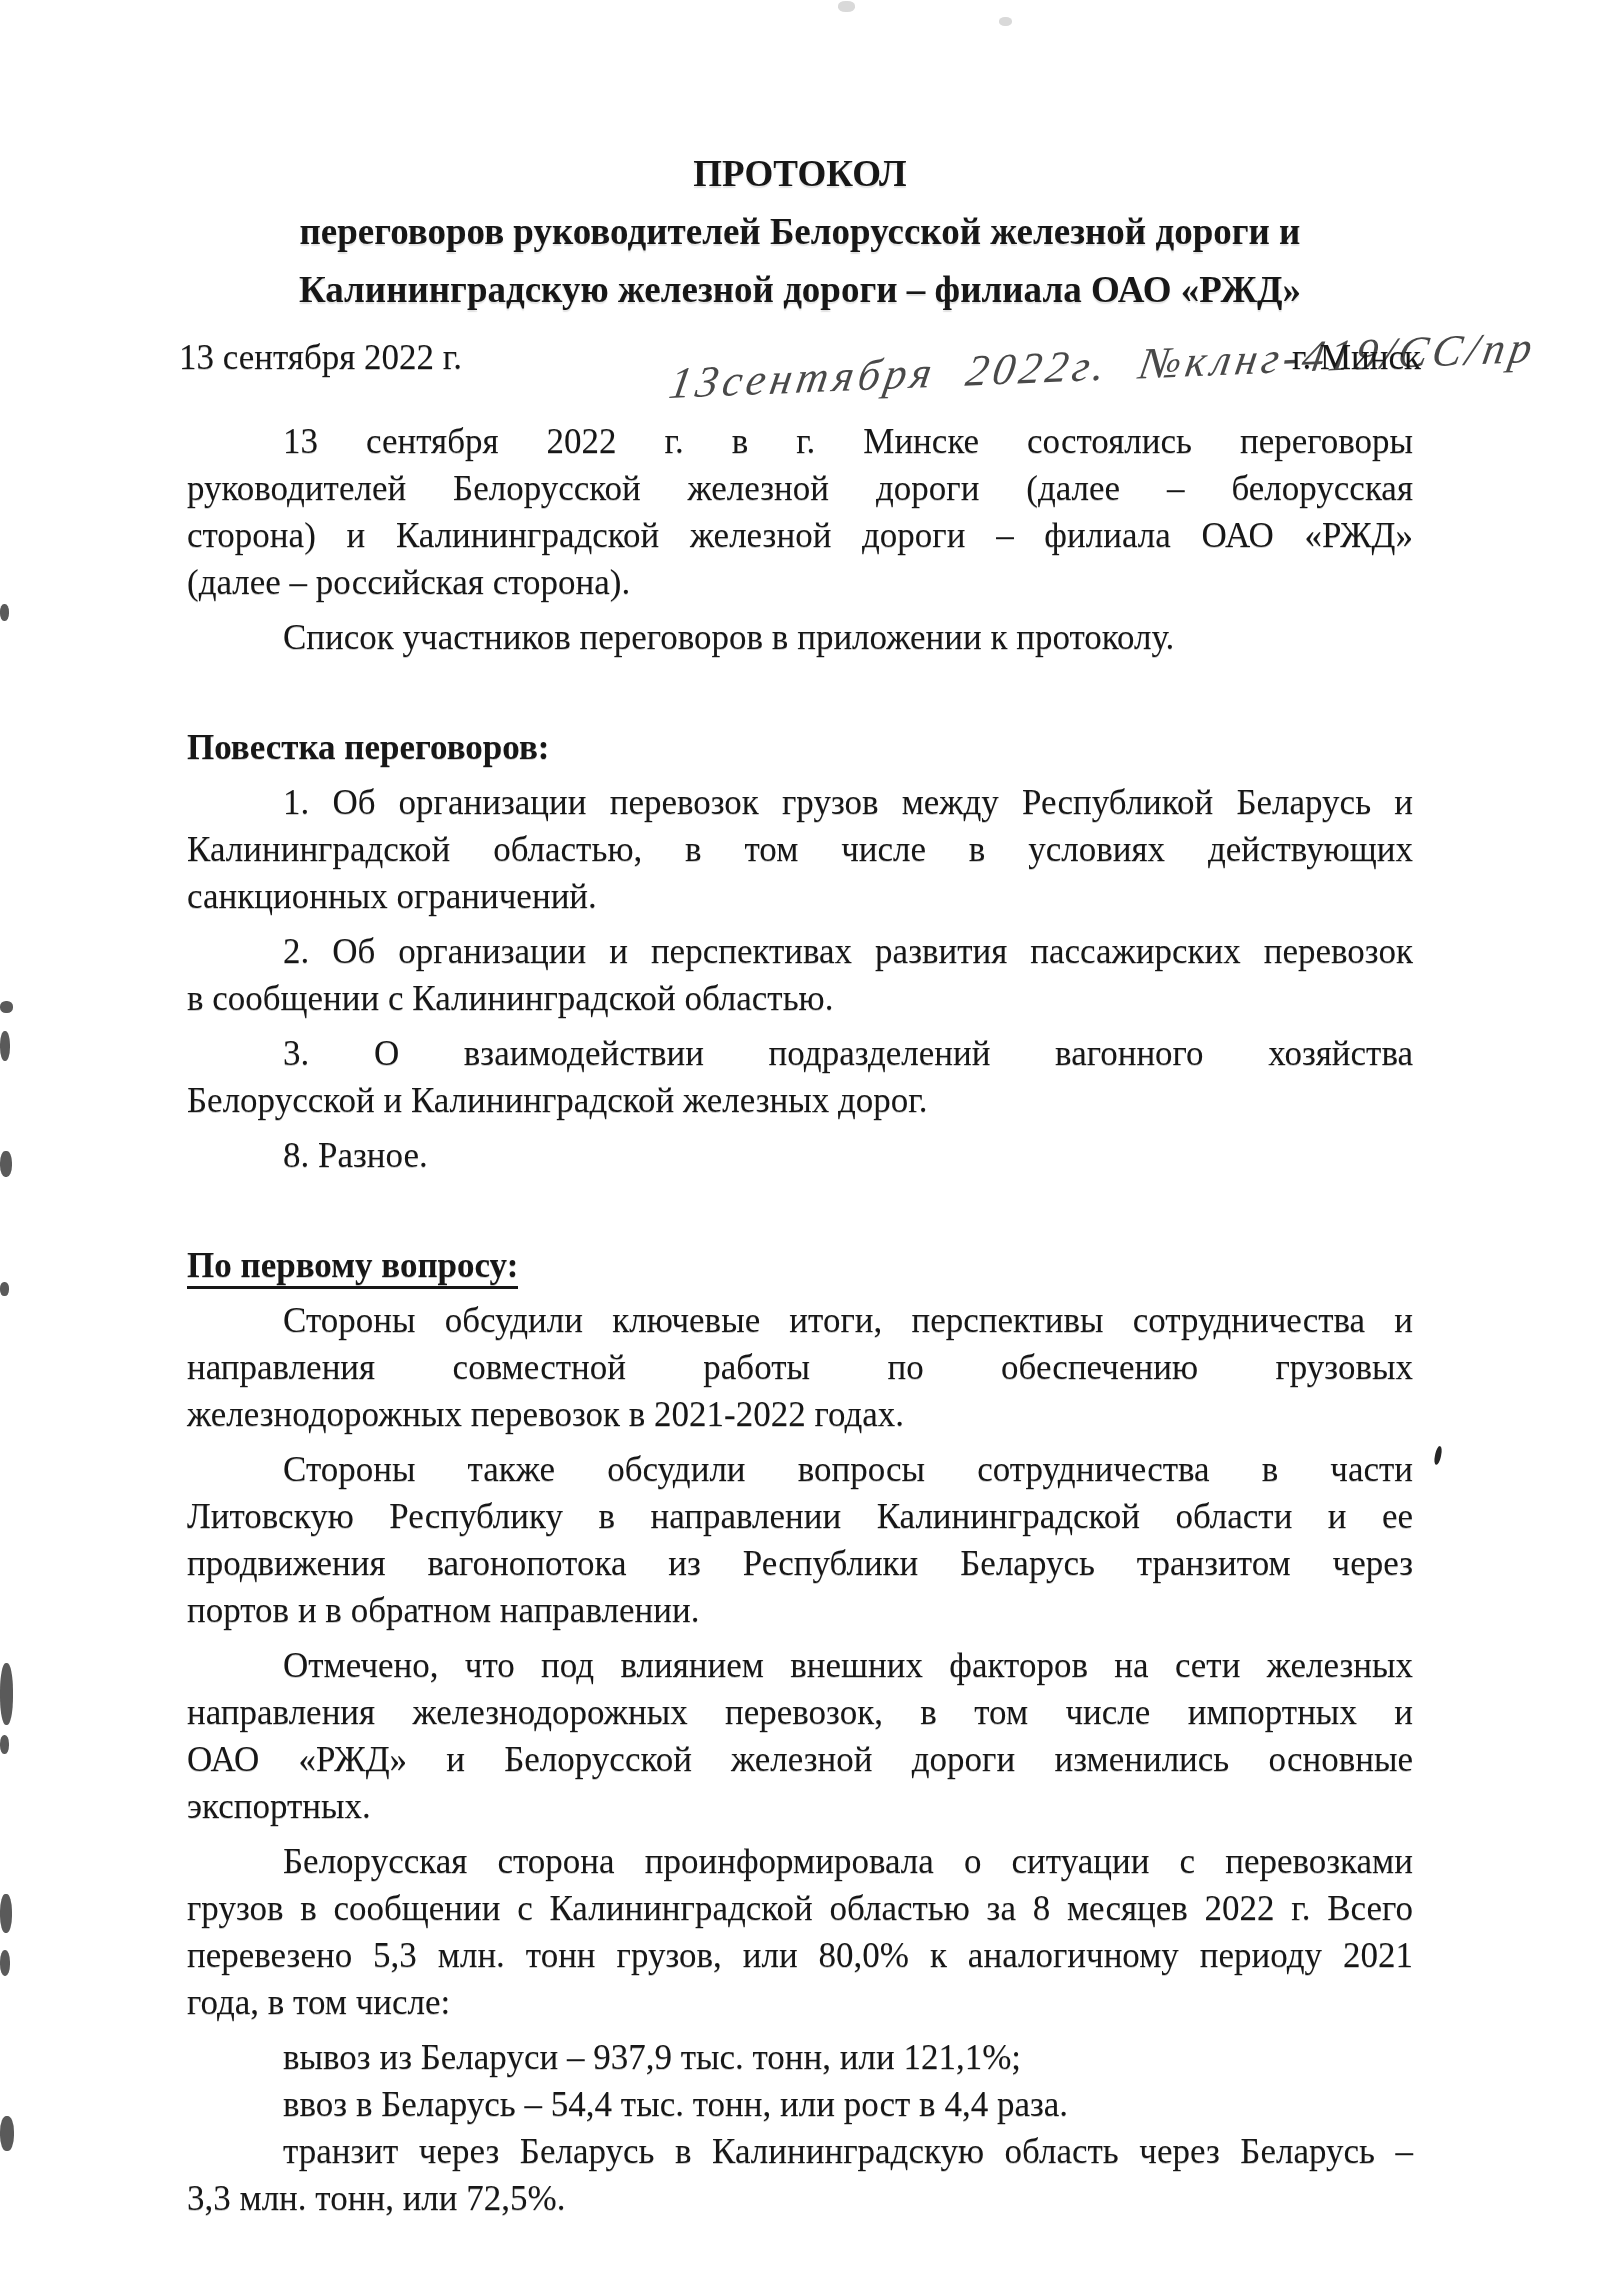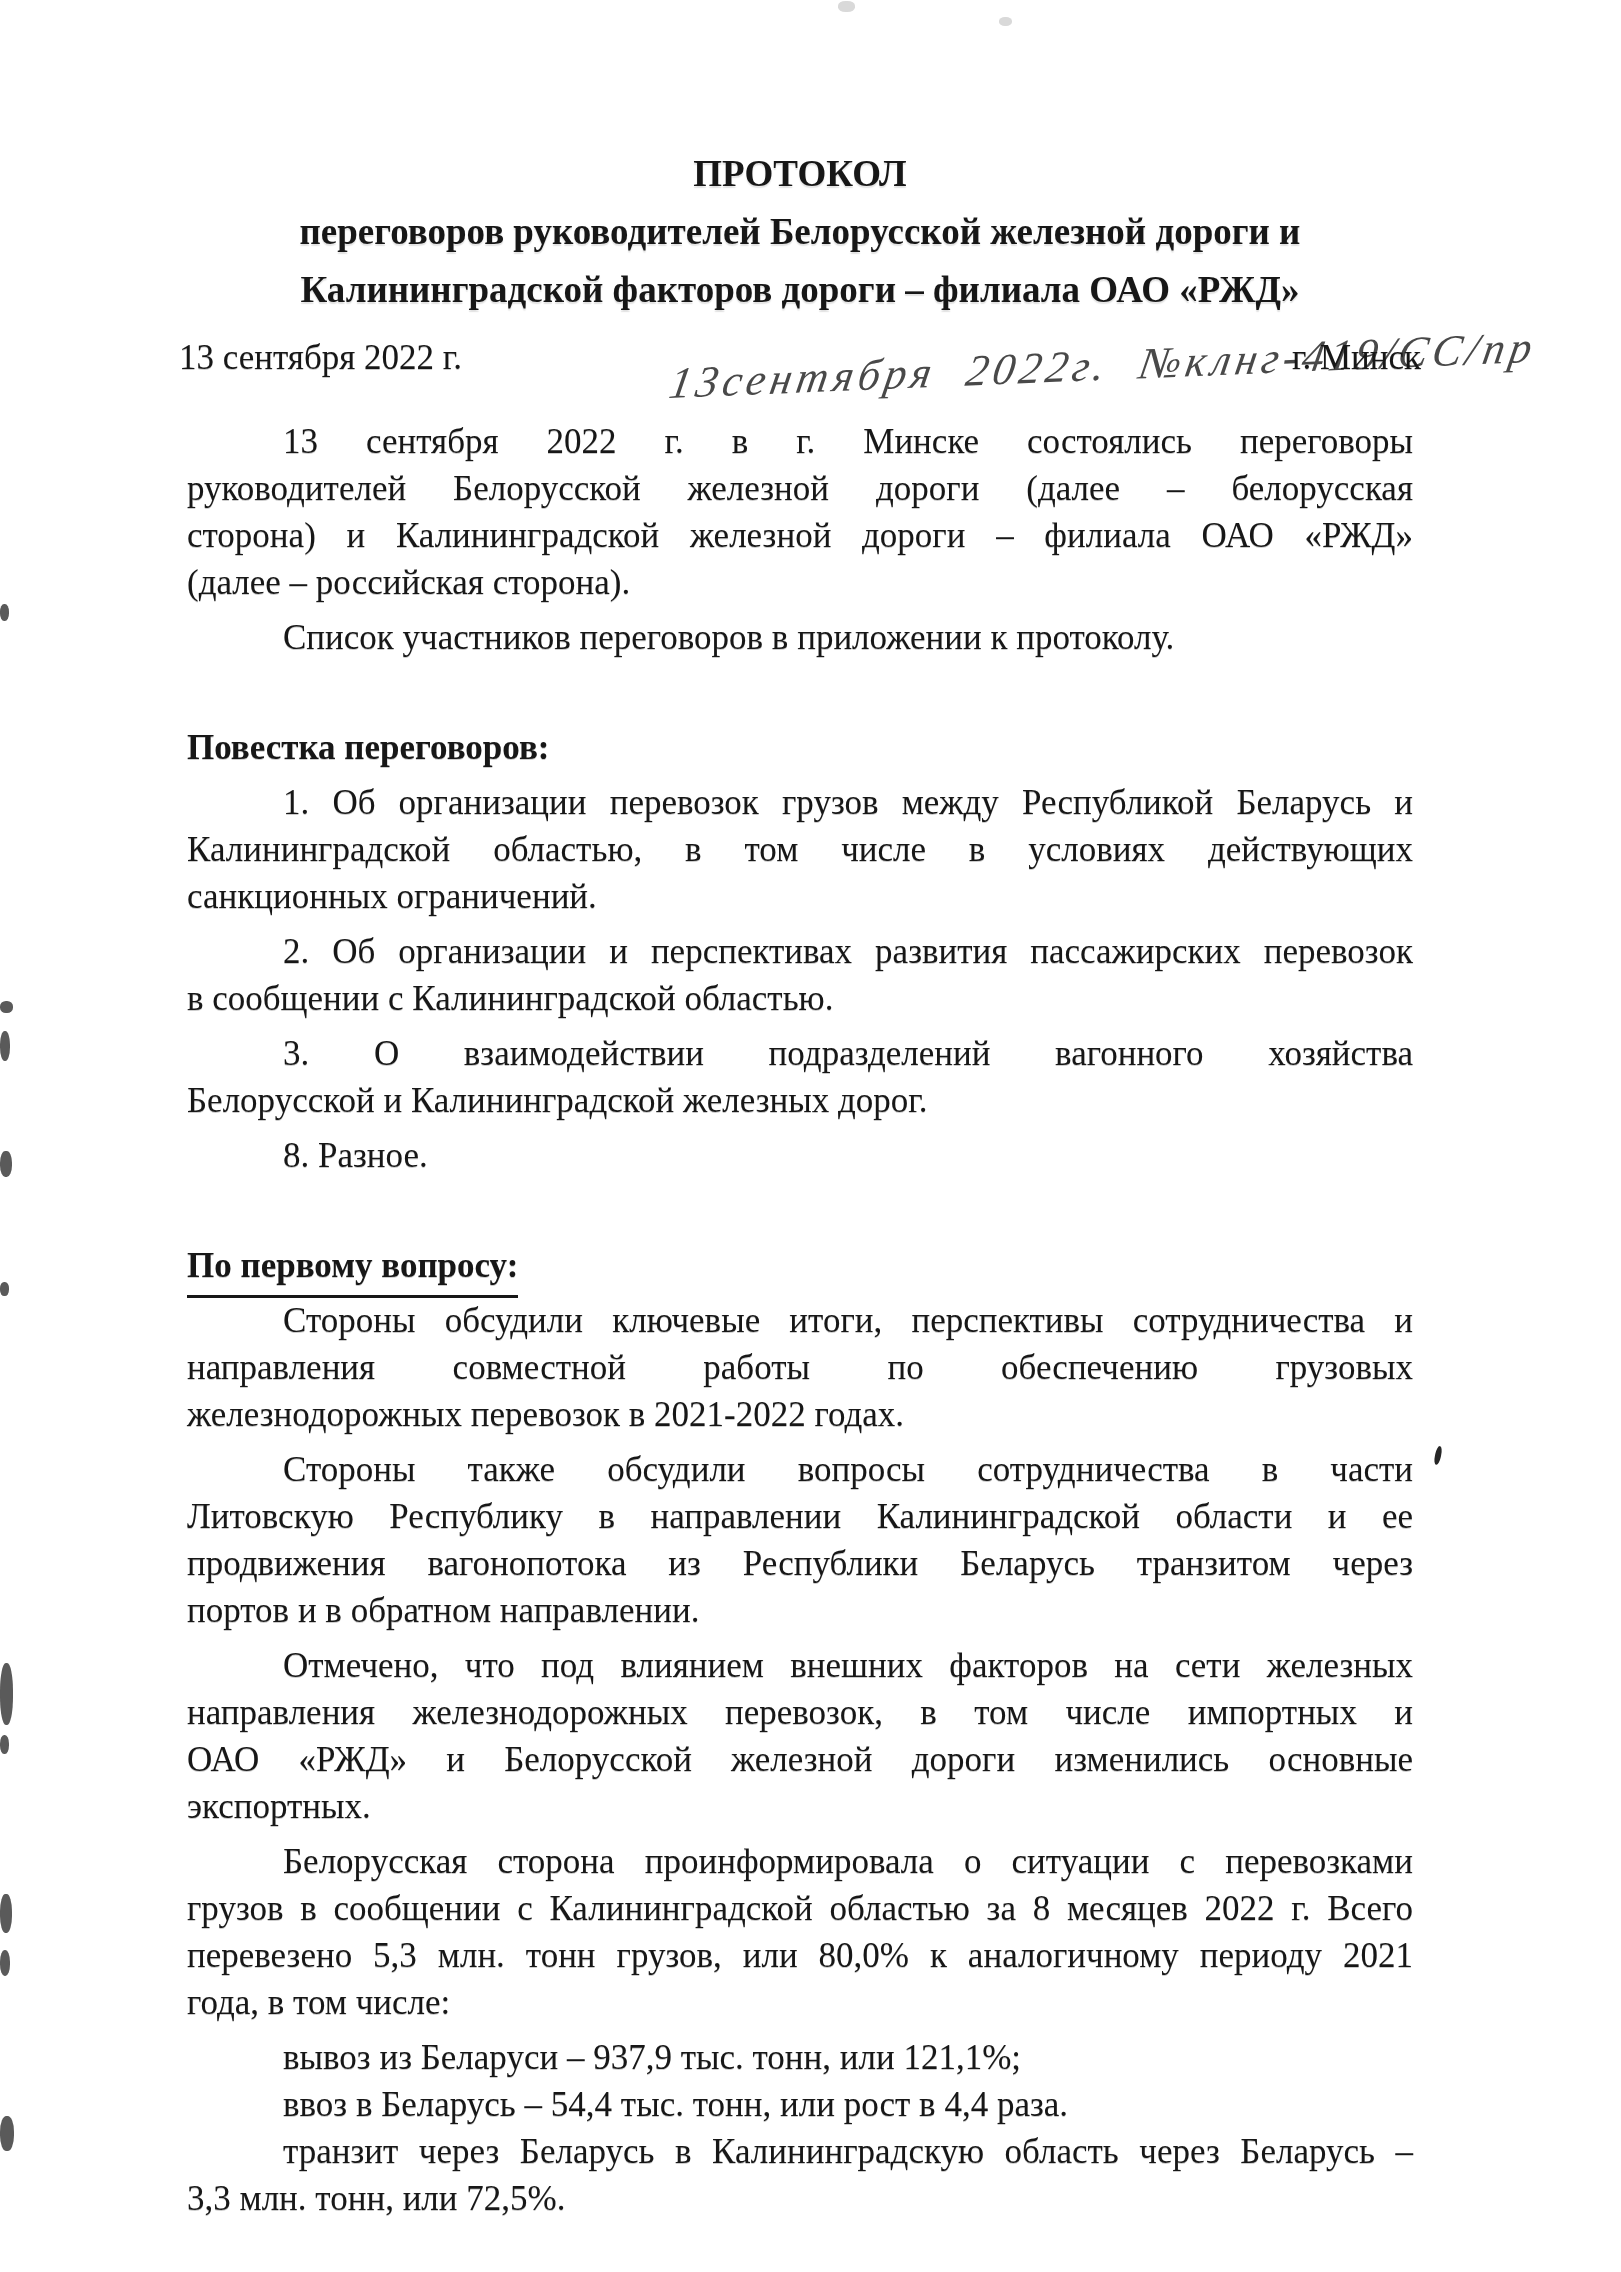--- a/index.html
+++ b/index.html
@@ -26,21 +26,21 @@
   .doc-body{margin-top:37px;}
   .para{margin:8px;}
   .line{height:47px;line-height:47px;font-size:35px;white-space:normal;}
   .just{text-align:justify;text-align-last:justify;}
   .indent{padding-left:96px;}
   .bold{font-weight:700;}
   .gap{height:47px;}
   .ul{
     display:inline-block;
     border-bottom:3.9px solid #171717;
-    padding-bottom:11px;
+    padding-bottom:2px;
     line-height:37px;
     font-family:Liberation Serif, serif;
   }
   .handwriting{
     position:absolute;left:670px;top:358px;
     font-size:44px;font-style:italic;font-weight:400;
     color:#3a3a3a;
     letter-spacing:4.5px;word-spacing:15.4px;
     white-space:nowrap;
     transform:rotate(-2.4deg) skewX(-12deg);
@@ -73,21 +73,21 @@
 
   <div class="speck mark" style="left:1435px;top:1446px;width:6.4px;height:19.3px;transform:rotate(12deg);"></div>
 
   <div class="handwriting">13сентября 2022г.  №клнг-419/СС/пр</div>
 
   <div class="content">
 
     <div class="title-block">
       <div class="title-line">ПРОТОКОЛ</div>
       <div class="title-line">переговоров руководителей Белорусской железной дороги и</div>
-      <div class="title-line">Калининградской факторов дороги – филиала ОАО «РЖД»</div>
+      <div class="title-line">Калининградскую железной дороги – филиала ОАО «РЖД»</div>
     </div>
 
     <div class="date-row">
       <span>13 сентября 2022 г.</span>
       <span>г. Минск</span>
     </div>
 
     <div class="doc-body">
         <div class="para">
           <div class="line just indent">13 сентября 2022&nbsp;г. в г.&nbsp;Минске состоялись переговоры</div>

